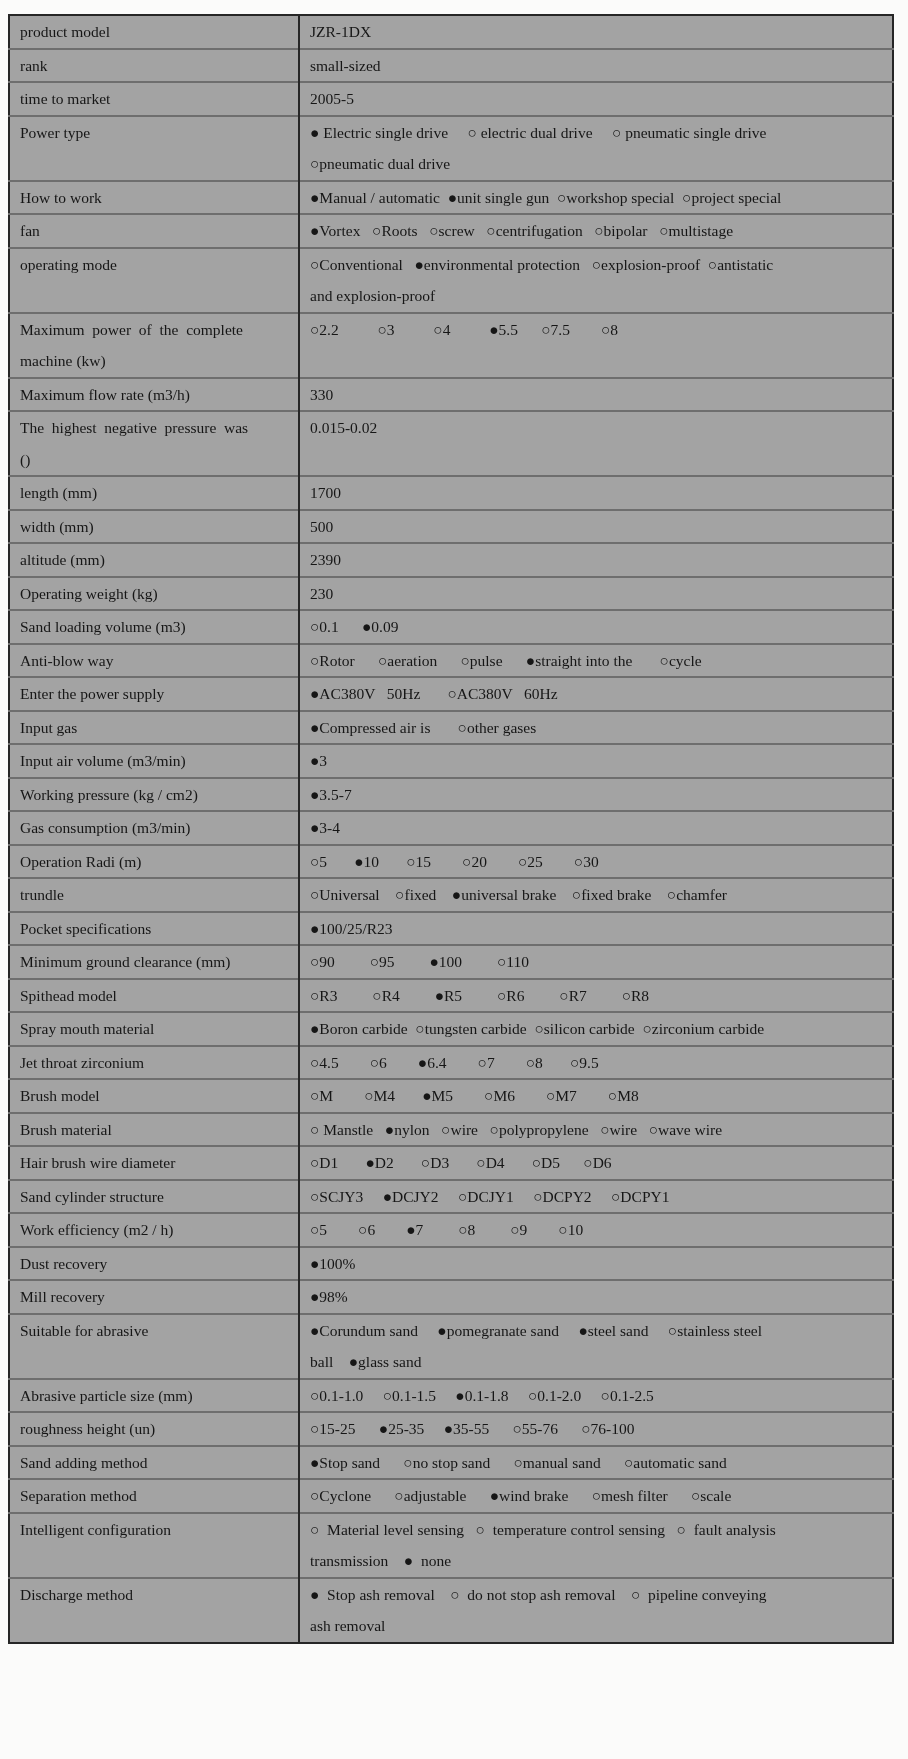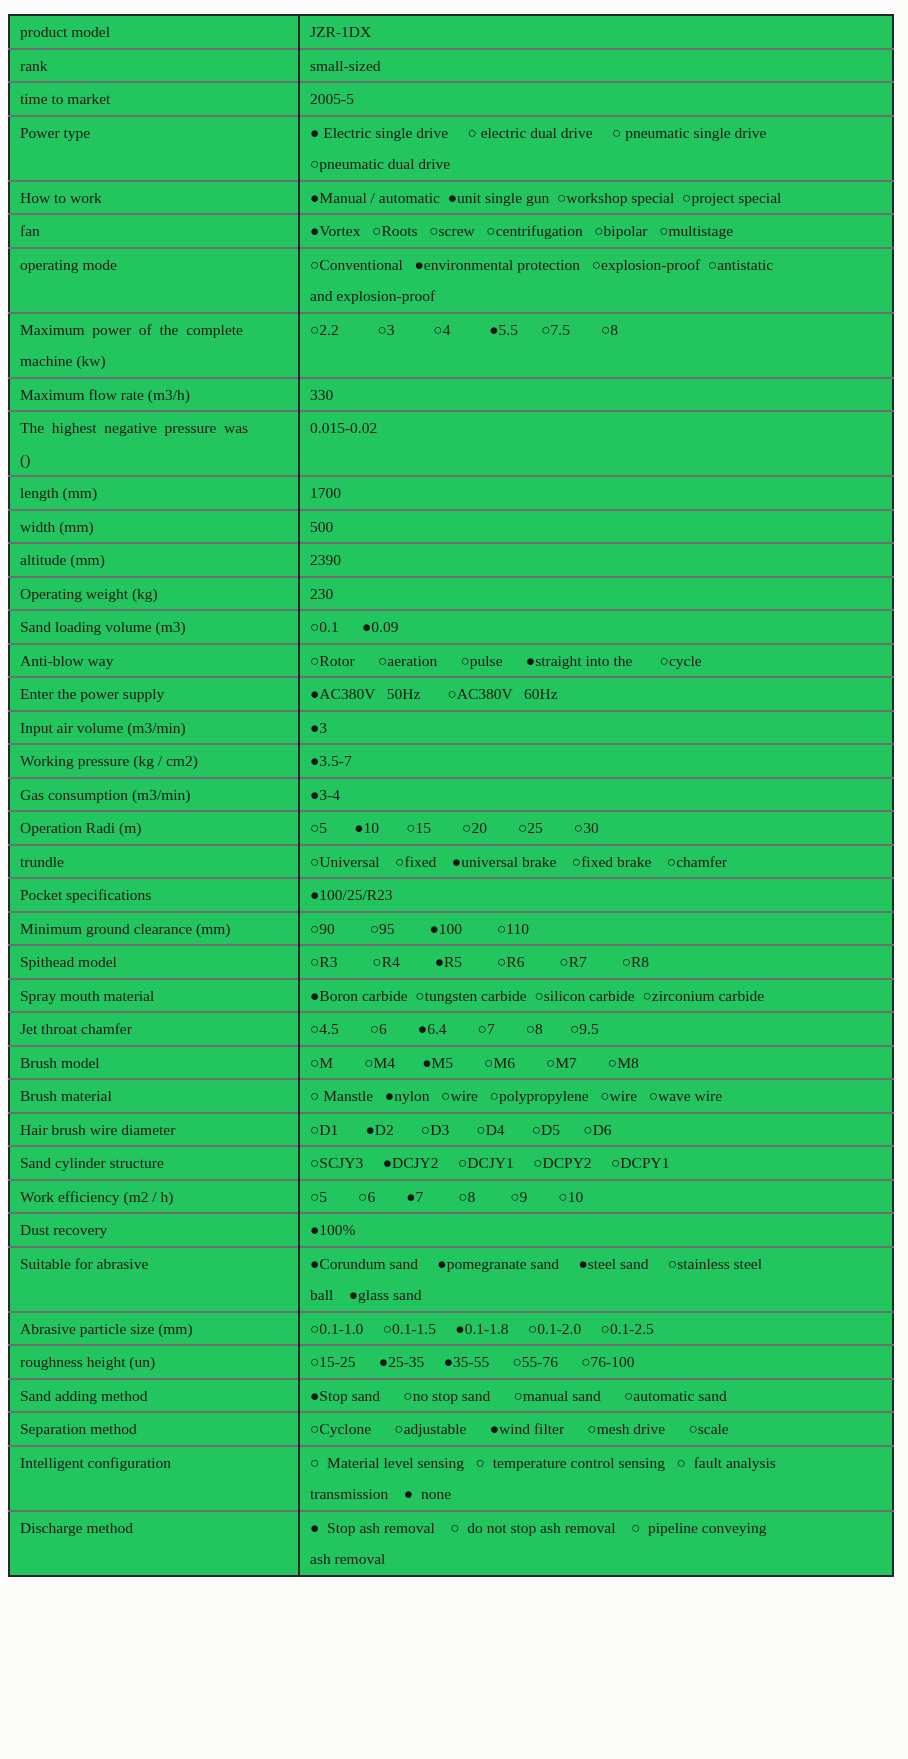--- a/index.html
+++ b/index.html
@@ -13,21 +13,21 @@
   }
   .sheet {
     position: absolute;
     left: 8px;
     top: 14px;
     width: 886px;
   }
   table.spec {
     border-collapse: collapse;
     width: 100%;
-    background: #22c55e;
+    background: #a3a3a3;
     border: 2px solid #262626;
     table-layout: fixed;
   }
   td {
     font-size: 15.5px;
     line-height: 31.5px;
     vertical-align: top;
     padding: 0 10px;
     border-top: 2px solid #6e6e6e;
     white-space: pre-wrap;
@@ -112,20 +112,24 @@
   </tr>
         <tr>
     <td class="label-cell">Anti-blow way</td>
     <td class="value-cell">○Rotor      ○aeration      ○pulse      ●straight into the       ○cycle</td>
   </tr>
         <tr>
     <td class="label-cell">Enter the power supply</td>
     <td class="value-cell">●AC380V   50Hz       ○AC380V   60Hz</td>
   </tr>
         <tr>
+    <td class="label-cell">Input gas</td>
+    <td class="value-cell">●Compressed air is       ○other gases</td>
+  </tr>
+        <tr>
     <td class="label-cell">Input air volume (m3/min)</td>
     <td class="value-cell">●3</td>
   </tr>
         <tr>
     <td class="label-cell">Working pressure (kg / cm2)</td>
     <td class="value-cell">●3.5-7</td>
   </tr>
         <tr>
     <td class="label-cell">Gas consumption (m3/min)</td>
     <td class="value-cell">●3-4</td>
@@ -148,21 +152,21 @@
   </tr>
         <tr>
     <td class="label-cell">Spithead model</td>
     <td class="value-cell">○R3         ○R4         ●R5         ○R6         ○R7         ○R8</td>
   </tr>
         <tr>
     <td class="label-cell">Spray mouth material</td>
     <td class="value-cell">●Boron carbide  ○tungsten carbide  ○silicon carbide  ○zirconium carbide</td>
   </tr>
         <tr>
-    <td class="label-cell">Jet throat chamfer</td>
+    <td class="label-cell">Jet throat zirconium</td>
     <td class="value-cell">○4.5        ○6        ●6.4        ○7        ○8       ○9.5</td>
   </tr>
         <tr>
     <td class="label-cell">Brush model</td>
     <td class="value-cell">○M        ○M4       ●M5        ○M6        ○M7        ○M8</td>
   </tr>
         <tr>
     <td class="label-cell">Brush material</td>
     <td class="value-cell">○ Manstle   ●nylon   ○wire   ○polypropylene   ○wire   ○wave wire</td>
   </tr>
@@ -174,41 +178,45 @@
     <td class="label-cell">Sand cylinder structure</td>
     <td class="value-cell">○SCJY3     ●DCJY2     ○DCJY1     ○DCPY2     ○DCPY1</td>
   </tr>
         <tr>
     <td class="label-cell">Work efficiency (m2 / h)</td>
     <td class="value-cell">○5        ○6        ●7         ○8         ○9        ○10</td>
   </tr>
         <tr>
     <td class="label-cell">Dust recovery</td>
     <td class="value-cell">●100%</td>
+  </tr>
+        <tr>
+    <td class="label-cell">Mill recovery</td>
+    <td class="value-cell">●98%</td>
   </tr>
         <tr>
     <td class="label-cell">Suitable for abrasive</td>
     <td class="value-cell">●Corundum sand     ●pomegranate sand     ●steel sand     ○stainless steel
 ball    ●glass sand</td>
   </tr>
         <tr>
     <td class="label-cell">Abrasive particle size (mm)</td>
     <td class="value-cell">○0.1-1.0     ○0.1-1.5     ●0.1-1.8     ○0.1-2.0     ○0.1-2.5</td>
   </tr>
         <tr>
     <td class="label-cell">roughness height (un)</td>
     <td class="value-cell">○15-25      ●25-35     ●35-55      ○55-76      ○76-100</td>
   </tr>
         <tr>
     <td class="label-cell">Sand adding method</td>
     <td class="value-cell">●Stop sand      ○no stop sand      ○manual sand      ○automatic sand</td>
   </tr>
         <tr>
     <td class="label-cell">Separation method</td>
-    <td class="value-cell">○Cyclone      ○adjustable      ●wind filter      ○mesh drive      ○scale</td>
+    <td class="value-cell">○Cyclone      ○adjustable      ●wind brake      ○mesh filter      ○scale</td>
   </tr>
         <tr>
     <td class="label-cell">Intelligent configuration</td>
     <td class="value-cell">○  Material level sensing   ○  temperature control sensing   ○  fault analysis
 transmission    ●  none</td>
   </tr>
         <tr>
     <td class="label-cell">Discharge method</td>
     <td class="value-cell">●  Stop ash removal    ○  do not stop ash removal    ○  pipeline conveying
 ash removal</td>

